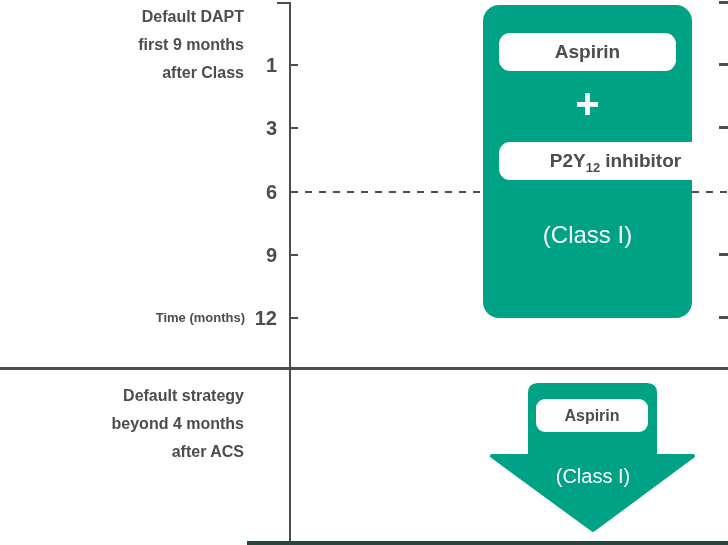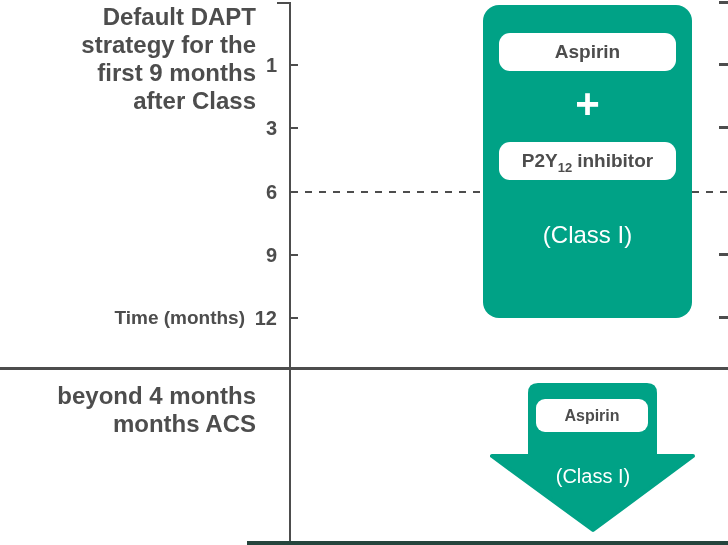--- a/index.html
+++ b/index.html
@@ -17,46 +17,46 @@
   .dashed{
     position:absolute;top:191px;height:2px;
     background:repeating-linear-gradient(to right,#4d4d4d 0 7px,transparent 7px 14px);
   }
   .dashed-left{left:291px;width:192px;}
   .dashed-right{left:692px;width:36px;}
   .divider{position:absolute;left:0;top:367px;width:728px;height:3px;background:#4d4d4d;}
   .bottom-strip{position:absolute;left:247px;top:541px;width:481px;height:4px;background:#25453d;}
   
   .section-title{
-    position:absolute;right:472px;width:220px;text-align:right;
-    font-size:24px;line-height:28px;font-weight:700;color:#4d4d4d;
+    position:absolute;right:484px;width:220px;text-align:right;
+    font-size:16px;line-height:28px;font-weight:700;color:#4d4d4d;
   }
   .title-top{top:3px;}
   .title-bottom{top:382px;}
   .month-label{
     position:absolute;right:451px;height:24px;line-height:24px;
     font-size:20px;font-weight:700;color:#4d4d4d;text-align:right;
   }
   .ml-1{top:53px}.ml-3{top:116px}.ml-6{top:180px}.ml-9{top:243px}.ml-12{top:306px}
   .time-label{
     position:absolute;right:483px;top:310px;height:16px;line-height:16px;
-    font-size:19px;font-weight:700;color:#4d4d4d;
+    font-size:13px;font-weight:700;color:#4d4d4d;
   }
   
   .dapt-card{
     position:absolute;left:483px;top:5px;width:209px;height:313px;
     background:#00a286;border-radius:16px;
   }
   .pill{
     position:absolute;left:16px;width:177px;height:38px;line-height:38px;
     background:#ffffff;border-radius:11px;text-align:center;
     font-size:19px;font-weight:700;color:#4d4d4d;
   }
   .pill-aspirin{top:28px;}
-  .pill-p2y12{top:137px;}
+  .pill-p2y12{top:137px;padding-left:28px;}
   .pill-p2y12 sub{font-size:13px;font-weight:700;}
   .p2y12-rest{margin-left:5px;}
   .plus-sign{
     position:absolute;left:0;top:74px;width:209px;height:50px;line-height:50px;
     text-align:center;font-size:42px;font-weight:700;color:#ffffff;
   }
   .card-class{
     position:absolute;left:0;top:213px;width:209px;height:34px;line-height:34px;
     text-align:center;font-size:24px;font-weight:400;color:#ffffff;
   }
@@ -92,21 +92,20 @@
   <div class="edge-tick et-12"></div>
 
   <div class="dashed dashed-left"></div>
   <div class="dashed dashed-right"></div>
 
   <div class="divider"></div>
   <div class="bottom-strip"></div>
 
   <div class="section-title title-top">
     <div>Default DAPT</div>
-    <div>strategy for the</div>
     <div>first 9 months</div>
     <div>after Class</div>
   </div>
 
   <div class="month-label ml-1">1</div>
   <div class="month-label ml-3">3</div>
   <div class="month-label ml-6">6</div>
   <div class="month-label ml-9">9</div>
   <div class="month-label ml-12">12</div>
   <div class="time-label">Time (months)</div>
@@ -114,22 +113,23 @@
   <div class="dapt-card">
     <div class="pill pill-aspirin">Aspirin</div>
     <div class="plus-sign">+</div>
     <div class="pill pill-p2y12">
       <span>P2Y</span><sub>12</sub><span class="p2y12-rest">inhibitor</span>
     </div>
     <div class="card-class">(Class I)</div>
   </div>
 
   <div class="section-title title-bottom">
+    <div>Default strategy</div>
     <div>beyond 4 months</div>
-    <div>months ACS</div>
+    <div>after ACS</div>
   </div>
 
   <svg class="arrow-svg" viewBox="0 0 205 150" aria-hidden="true">
     <path d="M 40 73 V 10 Q 40 2 48 2 H 157 Q 165 2 165 10 V 73 H 203 L 103 147 L 2 73 Z" fill="#00a286" stroke="#00a286" stroke-width="4" stroke-linejoin="round"></path>
   </svg>
   <div class="arrow-pill">Aspirin</div>
   <div class="arrow-class">(Class I)</div>
 
 </div>
 

